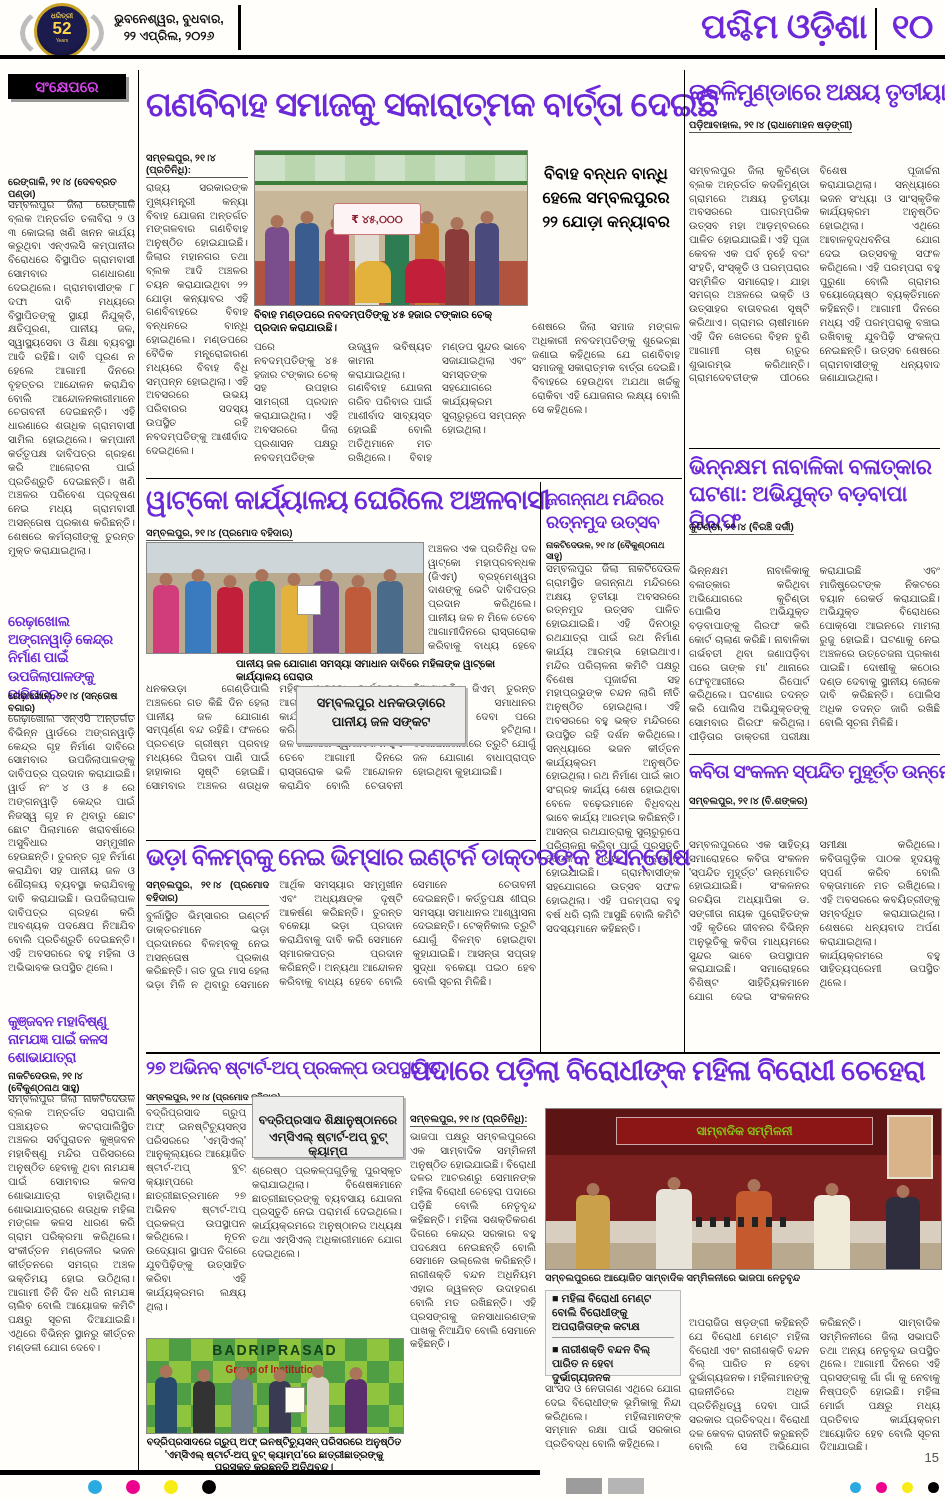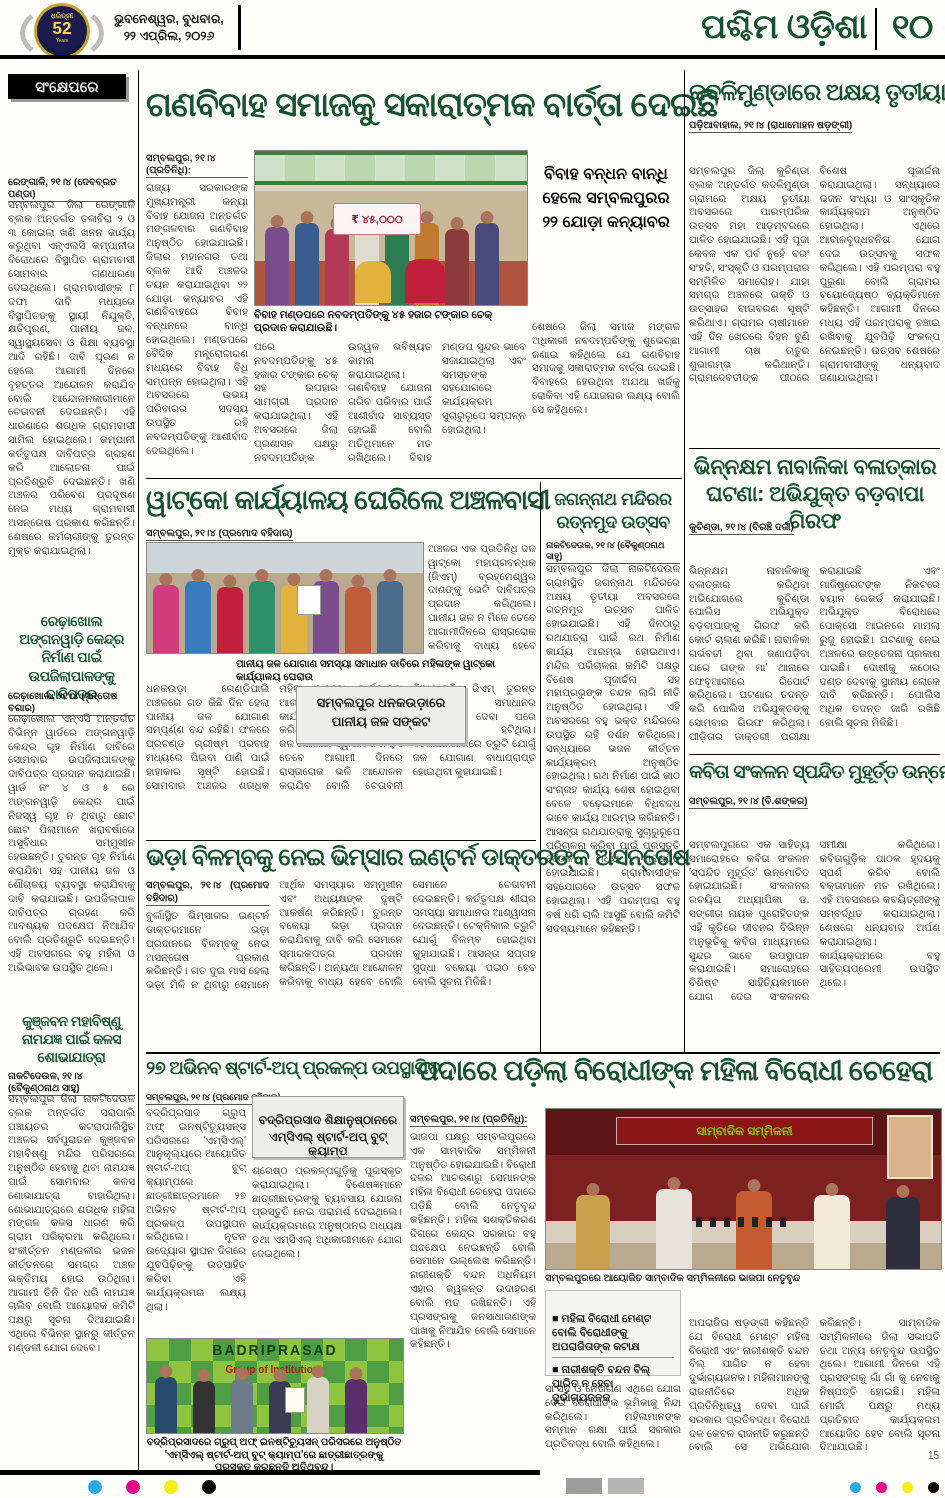--- a/index.html
+++ b/index.html
@@ -1,19 +1,19 @@
 <!DOCTYPE html>
 <html><head>
 <meta charset="utf-8">
 <style>
   html,body{margin:0;padding:0;}
   body{background:#e8e8e8;font-family:"Liberation Sans","DejaVu Sans",sans-serif;}
   #page{position:relative;width:945px;height:1498px;background:#fffefb;margin:0 auto;overflow:hidden;color:#141414;}
   .abs{position:absolute;}
-  .hl{font-weight:700;color:#14532d;line-height:1.1;letter-spacing:-0.5px;text-align:center;}
+  .hl{font-weight:700;color:#6d28d9;line-height:1.1;letter-spacing:-0.5px;}
   .body-txt{font-size:10.4px;line-height:1.33;text-align:justify;overflow:hidden;color:#1c1c1c;}
   .byline{font-weight:700;font-size:9.8px;color:#111;border-bottom:1px solid #555;display:inline-block;padding-bottom:1px;margin-bottom:3px;}
   .caption{font-weight:700;font-size:10.6px;color:#000;line-height:1.25;}
   .rule-h{background:#000;height:1px;}
   .rule-v{background:#000;width:1px;}
   .col2{column-count:2;column-gap:10px;margin-top:26px;}
   .col3{column-count:3;column-gap:10px;}
   .photo{overflow:hidden;border:1px solid #888;}
   .fig{position:absolute;bottom:0;border-radius:7px 7px 0 0;}
   .fig::before{content:"";position:absolute;top:-12px;left:50%;transform:translateX(-50%);width:13px;height:13px;border-radius:50%;background:#a9745a;}
@@ -41,21 +41,21 @@
     </div>
     <div class="abs" style="left:238px;top:5px;width:3px;height:45px;background:#000;"></div>
     <div class="abs hl" style="right:78px;top:8px;font-size:34px;">ପଶ୍ଚିମ ଓଡ଼ିଶା</div>
     <div class="abs" style="right:68px;top:8px;width:2px;height:42px;background:#000;"></div>
     <div class="abs hl" style="right:12px;top:8px;font-size:34px;">୧୦</div>
   </div>
   <div class="abs" style="left:0;top:55px;width:945px;height:4px;background:#000;"></div>
 
   <div class="abs rule-v" style="left:138px;top:70px;height:1402px;"></div>
 
-  <div class="abs" style="left:8px;top:74px;width:118px;height:25px;background:#000;color:#e5e5e5;text-align:center;font-weight:800;font-size:15px;line-height:25px;box-shadow:3px 3px 0 #9a9a9a;">
+  <div class="abs" style="left:8px;top:74px;width:118px;height:25px;background:#000;color:#d946ef;text-align:center;font-weight:800;font-size:15px;line-height:25px;box-shadow:3px 3px 0 #9a9a9a;">
     <span>ସଂକ୍ଷେପରେ</span>
   </div>
 
   <div class="abs" style="left:8px;top:176px;width:127px;">
     <span class="byline">ରେଙ୍ଗାଳି, ୨୧।୪ (ଦେବବ୍ରତ ପଣ୍ଡା)</span>
   </div>
   <div class="abs body-txt" style="left:8px;top:198px;width:127px;height:404px;">ସମ୍ବଲପୁର ଜିଲା ରେଙ୍ଗାଳି ବ୍ଲକ ଅନ୍ତର୍ଗତ ତଳାବିରା ୨ ଓ ୩ କୋଇଲା ଖଣି ଖନନ କାର୍ଯ୍ୟ କରୁଥିବା ଏନ୍‌ଏଲସି କମ୍ପାନୀର ବିରୋଧରେ ବିସ୍ଥାପିତ ଗ୍ରାମବାସୀ ସୋମବାର ଗଣଧାରଣା ଦେଇଥିଲେ। ଗ୍ରାମବାସୀଙ୍କ ୮ ଦଫା ଦାବି ମଧ୍ୟରେ ବିସ୍ଥାପିତଙ୍କୁ ସ୍ଥାୟୀ ନିଯୁକ୍ତି, କ୍ଷତିପୂରଣ, ପାନୀୟ ଜଳ, ସ୍ୱାସ୍ଥ୍ୟସେବା ଓ ଶିକ୍ଷା ବ୍ୟବସ୍ଥା ଆଦି ରହିଛି। ଦାବି ପୂରଣ ନ ହେଲେ ଆଗାମୀ ଦିନରେ ବୃହତ୍ତର ଆନ୍ଦୋଳନ କରାଯିବ ବୋଲି ଆନ୍ଦୋଳନକାରୀମାନେ ଚେତାବନୀ ଦେଇଛନ୍ତି। ଏହି ଧାରଣାରେ ଶତାଧିକ ଗ୍ରାମବାସୀ ସାମିଲ ହୋଇଥିଲେ। କମ୍ପାନୀ କର୍ତ୍ତୃପକ୍ଷ ଦାବିପତ୍ର ଗ୍ରହଣ କରି ଆଲୋଚନା ପାଇଁ ପ୍ରତିଶ୍ରୁତି ଦେଇଛନ୍ତି। ଖଣି ଅଞ୍ଚଳର ପରିବେଶ ପ୍ରଦୂଷଣ ନେଇ ମଧ୍ୟ ଗ୍ରାମବାସୀ ଅସନ୍ତୋଷ ପ୍ରକାଶ କରିଛନ୍ତି। ଶେଷରେ କର୍ମଚାରୀଙ୍କୁ ତୁରନ୍ତ ମୁକ୍ତ କରାଯାଇଥିଲା।</div>
 
   <div class="abs hl" style="left:8px;top:612px;width:127px;font-size:14px;line-height:1.3;">ରେଢ଼ାଖୋଲ ଅଙ୍ଗନୱାଡ଼ି କେନ୍ଦ୍ର ନିର୍ମାଣ ପାଇଁ ଉପଜିଲାପାଳଙ୍କୁ ଦାବିପତ୍ର</div>
   <div class="abs" style="left:8px;top:690px;width:127px;">
@@ -206,33 +206,33 @@
     <div class="abs" style="right:8px;top:6px;width:42px;height:60px;background:#d9b48a;border:2px solid #e8e2d0;"></div>
     <div class="fig" style="left:30px;height:74px;width:34px;background:#caa04a;"></div>
     <div class="fig" style="left:110px;height:80px;width:36px;background:#e8e3d8;"></div>
     <div class="fig" style="left:190px;height:78px;width:36px;background:#c45a2e;"></div>
     <div class="fig" style="left:268px;height:74px;width:36px;background:#f0ead8;"></div>
     <div class="fig" style="left:340px;height:72px;width:34px;background:#2e2e3e;"></div>
     <div class="abs" style="left:150px;top:108px;width:90px;height:10px;background:repeating-linear-gradient(90deg,#222 0 6px,transparent 6px 14px);"></div>
   </div>
   <div class="abs" style="left:545px;top:1272px;width:395px;font-size:9.8px;font-weight:700;color:#222;">ସମ୍ବଲପୁରରେ ଆୟୋଜିତ ସାମ୍ବାଦିକ ସମ୍ମିଳନୀରେ ଭାଜପା ନେତୃବୃନ୍ଦ</div>
 
-  <div class="abs" style="left:545px;top:1290px;width:136px;height:86px;border:1px solid #bbb;background:#f4f4f2;padding:20px 6px;box-sizing:border-box;">
+  <div class="abs" style="left:545px;top:1290px;width:136px;height:86px;border:1px solid #bbb;background:#f4f4f2;padding:0 6px;box-sizing:border-box;">
     <div style="font-size:10.8px;font-weight:700;line-height:1.3;border-bottom:1px solid #999;padding-bottom:4px;">
       <span>■ </span><span>ମହିଳା ବିରୋଧୀ ମେଣ୍ଟ ବୋଲି ବିରୋଧୀଙ୍କୁ ଅପରାଜିତାଙ୍କ କଟାକ୍ଷ</span>
     </div>
     <div style="font-size:10.8px;font-weight:700;line-height:1.3;padding-top:4px;">
       <span>■ </span><span>ନାରୀଶକ୍ତି ବନ୍ଦନ ବିଲ୍ ପାରିତ ନ ହେବା ଦୁର୍ଭାଗ୍ୟଜନକ</span>
     </div>
   </div>
   <div class="abs body-txt" style="left:545px;top:1382px;width:136px;height:80px;">ସାଂସଦ ଓ ନେତାଗଣ ଏଥିରେ ଯୋଗ ଦେଇ ବିରୋଧୀଙ୍କ ଭୂମିକାକୁ ନିନ୍ଦା କରିଥିଲେ। ମହିଳାମାନଙ୍କ ସମ୍ମାନ ରକ୍ଷା ପାଇଁ ସରକାର ପ୍ରତିବଦ୍ଧ ବୋଲି କହିଥିଲେ।</div>
   <div class="abs body-txt col2" style="left:689px;top:1290px;width:251px;height:172px;">ଅପରାଜିତା ଷଡ଼ଙ୍ଗୀ କହିଛନ୍ତି ଯେ ବିରୋଧୀ ମେଣ୍ଟ ମହିଳା ବିରୋଧୀ ଏବଂ ନାରୀଶକ୍ତି ବନ୍ଦନ ବିଲ୍ ପାରିତ ନ ହେବା ଦୁର୍ଭାଗ୍ୟଜନକ। ମହିଳାମାନଙ୍କୁ ରାଜନୀତିରେ ଅଧିକ ପ୍ରତିନିଧିତ୍ୱ ଦେବା ପାଇଁ ସରକାର ପ୍ରତିବଦ୍ଧ। ବିରୋଧୀ ଦଳ କେବଳ ରାଜନୀତି କରୁଛନ୍ତି ବୋଲି ସେ ଅଭିଯୋଗ କରିଛନ୍ତି। ସାମ୍ବାଦିକ ସମ୍ମିଳନୀରେ ଜିଲା ସଭାପତି ତଥା ଅନ୍ୟ ନେତୃବୃନ୍ଦ ଉପସ୍ଥିତ ଥିଲେ। ଆଗାମୀ ଦିନରେ ଏହି ପ୍ରସଙ୍ଗକୁ ଗାଁ ଗାଁ କୁ ନେବାକୁ ନିଷ୍ପତ୍ତି ହୋଇଛି। ମହିଳା ମୋର୍ଚ୍ଚା ପକ୍ଷରୁ ମଧ୍ୟ ପ୍ରତିବାଦ କାର୍ଯ୍ୟକ୍ରମ ଆୟୋଜିତ ହେବ ବୋଲି ସୂଚନା ଦିଆଯାଇଛି।</div>
 
   <div class="abs" style="left:0;top:1470px;width:540px;height:5px;background:#000;"></div>
-  <div class="abs" style="right:6px;top:1450px;font-size:10px;color:#555;">15</div>
+  <div class="abs" style="right:6px;top:1450px;font-size:13px;color:#555;">15</div>
 
   <div class="dot" style="left:88px;top:1480px;background:#29abe2;"></div>
   <div class="dot" style="left:126px;top:1480px;background:#ec008c;"></div>
   <div class="dot" style="left:164px;top:1480px;background:#f7ec13;"></div>
   <div class="dot" style="left:202px;top:1480px;background:#000;"></div>
 
   <div class="abs" style="left:566px;top:1478px;width:36px;height:16px;background:#9c9c9c;"></div>
   <div class="abs" style="left:608px;top:1478px;width:36px;height:16px;background:#b5b5b5;"></div>
 
   <div class="dot-s" style="left:850px;top:1482px;background:#29abe2;"></div>

